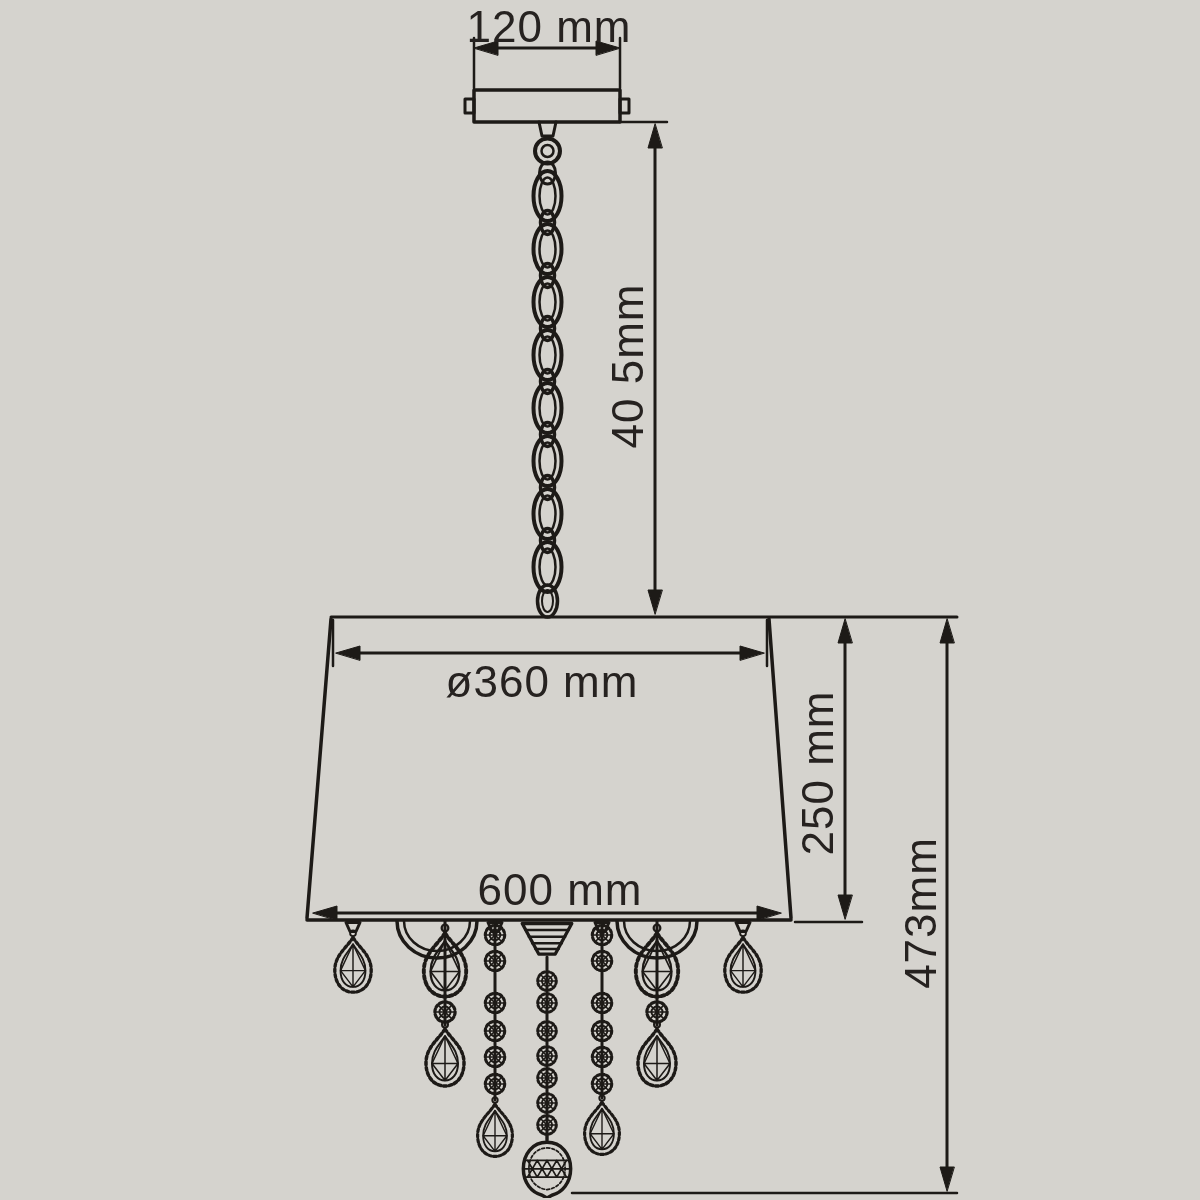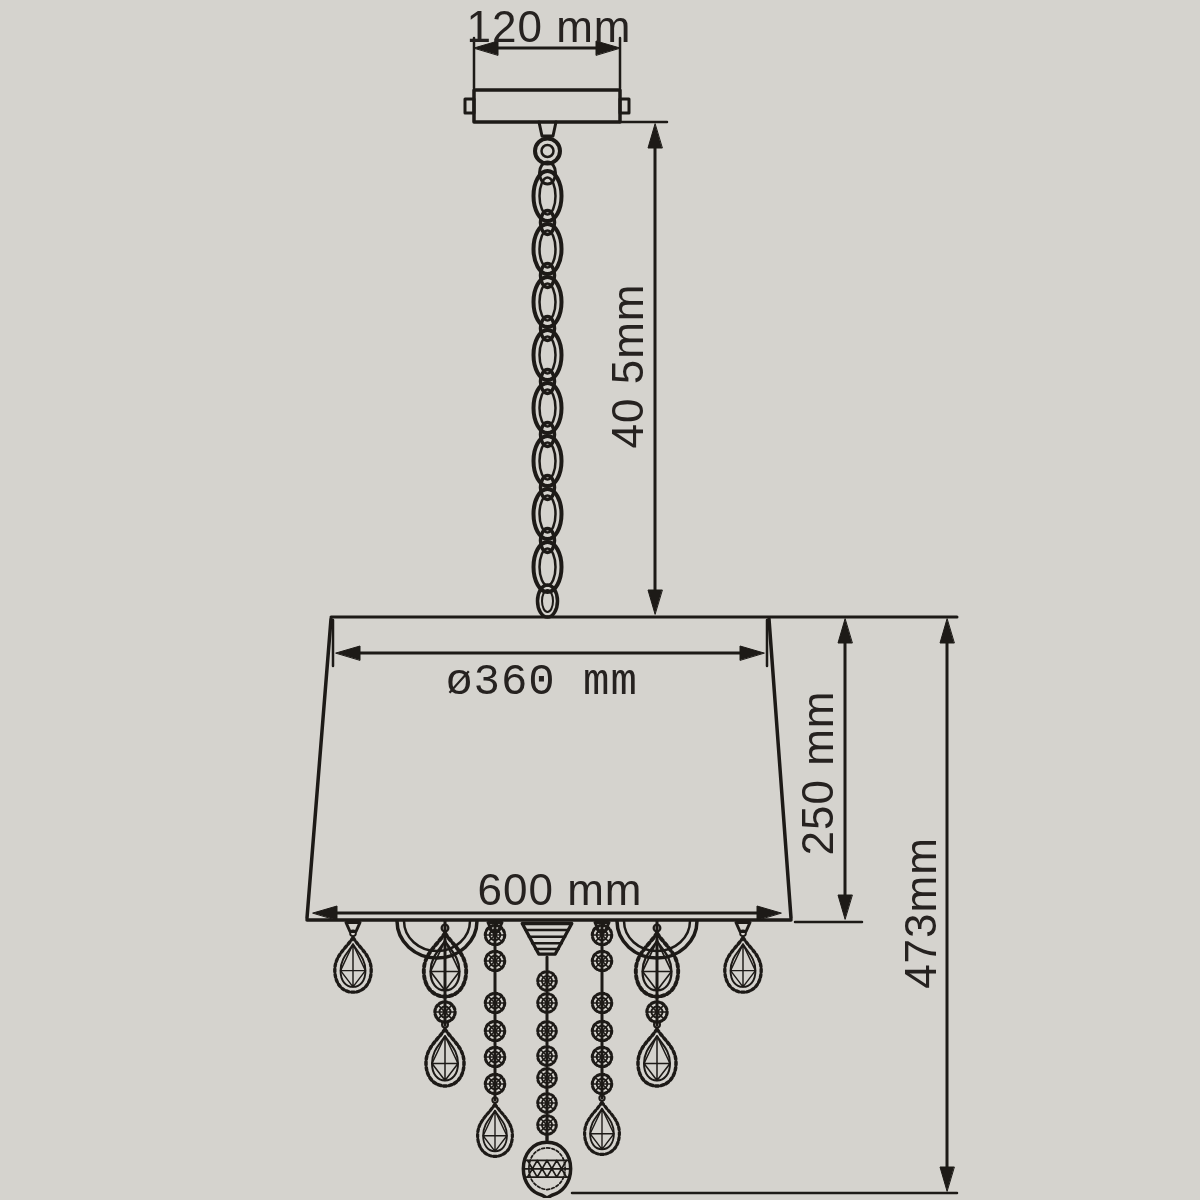--- a/index.html
+++ b/index.html
@@ -207,21 +207,21 @@
         <use href="#pend" x="719" y="929" width="48" height="67"></use>
       </g>
     </g>
   </g>
 </svg>
 
 <div class="dim-label h" style="left:549px;top:5px;">120 mm</div>
 
 <div class="dim-label v" style="left:628px;top:366px;">40 5mm</div>
 
-<div class="dim-label h" style="left:542px;top:660px;font-family:Liberation Mono, monospace;">ø360 mm</div>
+<div class="dim-label h" style="left:542px;top:660px;">ø360 mm</div>
 
 <div class="dim-label v" style="left:818px;top:773px;">250 mm</div>
 
 <div class="dim-label h" style="left:560px;top:868px;">600 mm</div>
 
 <div class="dim-label v" style="left:921px;top:913px;">473mm</div>
 
 </div>
 
 </body></html>

